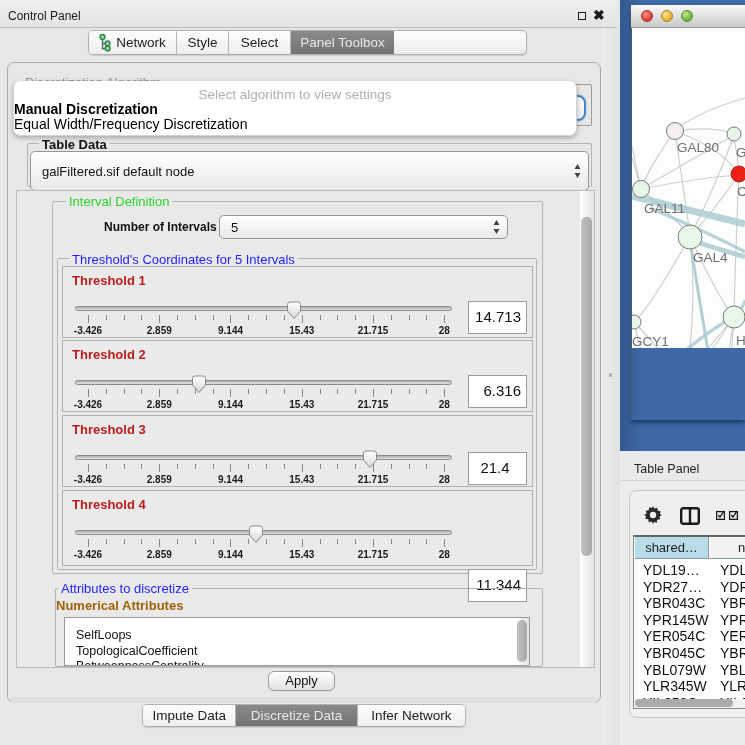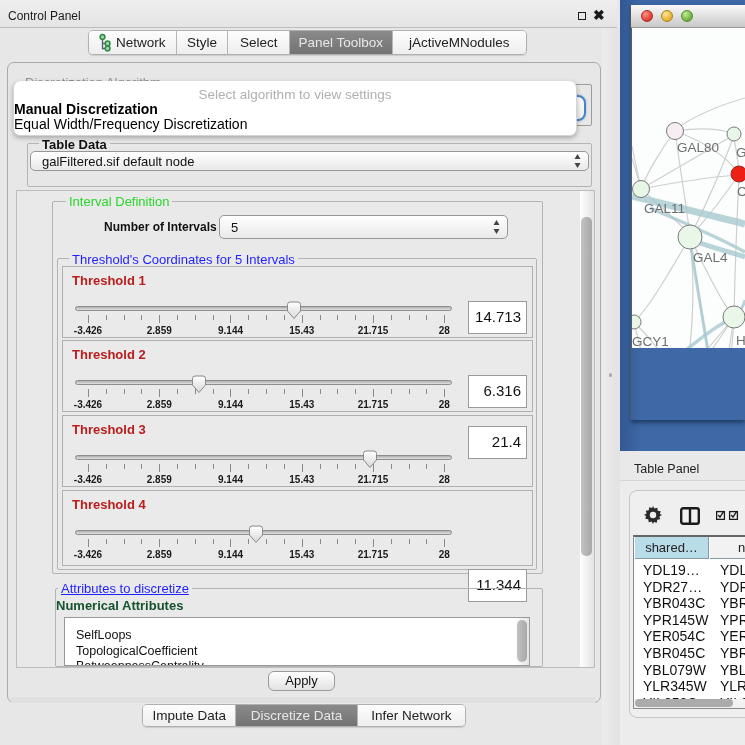--- a/index.html
+++ b/index.html
@@ -85,32 +85,31 @@
     <svg width="12" height="19" viewBox="0 0 12 19" style="margin-right:5px;">
       <path d="M3.5 6 V16.5 M3.5 10.5 H8 M3.5 15.5 H8" stroke="#5a6374" stroke-width="1.4" fill="none"></path>
       <circle cx="3.5" cy="4" r="2.4" fill="#9fd3a4" stroke="#2e8b47" stroke-width="1.5"></circle>
       <circle cx="8.6" cy="10.5" r="2.4" fill="#9fd3a4" stroke="#2e8b47" stroke-width="1.5"></circle>
       <circle cx="8.6" cy="15.5" r="2.4" fill="#9fd3a4" stroke="#2e8b47" stroke-width="1.5"></circle>
     </svg>
     Network</div>
   <div class="tab" style="width:52px;">Style</div>
   <div class="tab" style="width:62px;">Select</div>
   <div class="tab sel" style="width:103px;">Panel Toolbox</div>
-  <div class="tab" style="width:134px;">jActiveMNodules</div>
 </div>
 
 <div class="abs" id="panelA"></div>
 
 <div class="abs gtitle" style="left:22px; top:75px; color:#909090;">Discretization Algorithm</div>
 <div class="abs" style="left:20px; top:84px; width:572px; height:42px; border:1px solid #9b9b9b; border-radius:2px; z-index:4;"></div>
 <div class="abs" style="left:380px; top:95px; width:206px; height:26px; background:linear-gradient(#fdfdfd,#ececec); border:2.5px solid #4285c8; border-radius:8px; box-shadow:0 0 2px rgba(66,133,200,0.6); z-index:5;"></div>
 
 <div class="abs group" style="left:27px; top:143px; width:565px; height:44px;"></div>
 <div class="abs gtitle" style="left:39px; top:137px; font-weight:bold; color:#111;">Table Data</div>
-<div class="abs combo" style="left:30px; top:151px; width:559px; height:20px;">
+<div class="abs combo" style="left:30px; top:151px; width:559px; height:40px;">
   <div class="txt">galFiltered.sif default node</div>
   <svg class="arr" viewBox="0 0 7 14">
       <path d="M3.5 0 L6.5 5 H0.5 Z M3.5 14 L0.5 9 H6.5 Z" fill="#444"></path>
     </svg>
 </div>
 
 <div class="abs" style="left:16px; top:190px; width:579px; height:478px; border:1px solid #bcbcbc; background:#e9e9e9;"></div>
 <div class="abs" style="left:580px; top:191px; width:14px; height:476px; background:linear-gradient(90deg,#ffffff,#e3e3e3);"></div>
 <div class="abs sbthumb" style="left:581px; top:217px; width:11px; height:339px;"></div>
 
@@ -187,21 +186,21 @@
     <div class="tlab" style="left:444.3px; top:474px;">28</div>
     <div class="thumb" style="left:361.5px; top:450px;"><svg width="16" height="19" viewBox="0 0 16 19">
         <defs>
           <linearGradient id="tg3" x1="0" y1="0" x2="0" y2="1">
             <stop offset="0" stop-color="#ffffff"></stop>
             <stop offset="1" stop-color="#d8d8d8"></stop>
           </linearGradient>
         </defs>
         <path d="M4 1 h8 a2.5 2.5 0 0 1 2.5 2.5 v6.5 L8 17.5 L1.5 10 v-6.5 A2.5 2.5 0 0 1 4 1 z" fill="url(#tg3)" stroke="#8a8a8a"></path>
       </svg></div>
-    <div class="vfield" style="top:426px;">21.4</div>
+    <div class="vfield" style="top:452px;text-align:center;">21.4</div>
     <div class="tbox" style="top:489.5px;height:76px;">
       <div class="tt">Threshold 4</div>
     </div>
     <div class="track" style="top:529.5px;"></div>
     <div class="ticksmin" style="top:538.5px;"></div>
     <div class="ticksmaj" style="top:538.5px;"></div>
     <div class="tlab" style="left:88px; top:548.5px;">-3.426</div>
     <div class="tlab" style="left:159.3px; top:548.5px;">2.859</div>
     <div class="tlab" style="left:230.5px; top:548.5px;">9.144</div>
     <div class="tlab" style="left:301.8px; top:548.5px;">15.43</div>
@@ -213,22 +212,22 @@
             <stop offset="0" stop-color="#ffffff"></stop>
             <stop offset="1" stop-color="#d8d8d8"></stop>
           </linearGradient>
         </defs>
         <path d="M4 1 h8 a2.5 2.5 0 0 1 2.5 2.5 v6.5 L8 17.5 L1.5 10 v-6.5 A2.5 2.5 0 0 1 4 1 z" fill="url(#tg4)" stroke="#8a8a8a"></path>
       </svg></div>
     <div class="vfield" style="top:523px;margin-top:46px;">11.344</div>
   </div>
 
 <div class="abs group" style="left:55px; top:588px; width:488px; height:79px;"></div>
-<div class="abs gtitle" style="left:58px; top:581px; color:#1f1fff; background:#e9e9e9;text-decoration:underline;">Attributes to discretize</div>
-<div class="abs" style="left:56px; top:598px; font-size:13px; font-weight:bold; color:#14532d;">Numerical Attributes</div>
+<div class="abs gtitle" style="left:58px; top:581px; color:#1f1fff; background:#e9e9e9;">Attributes to discretize</div>
+<div class="abs" style="left:56px; top:598px; font-size:13px; font-weight:bold; color:#a16207;">Numerical Attributes</div>
 <div class="abs" id="attrlist">
   <div>SelfLoops</div>
   <div>TopologicalCoefficient</div>
   <div>BetweennessCentrality</div>
 </div>
 <div class="abs" style="left:515px; top:618px; width:14px; height:47px; background:linear-gradient(90deg,#fff,#e6e6e6);"></div>
 <div class="abs sbthumb" style="left:517px; top:620px; width:10px; height:42px;"></div>
 
 <div class="abs" style="left:11px; top:697px; width:584px; height:6px; background:#e0e0e0;"></div>
 <div class="abs" id="applybtn">Apply</div>

